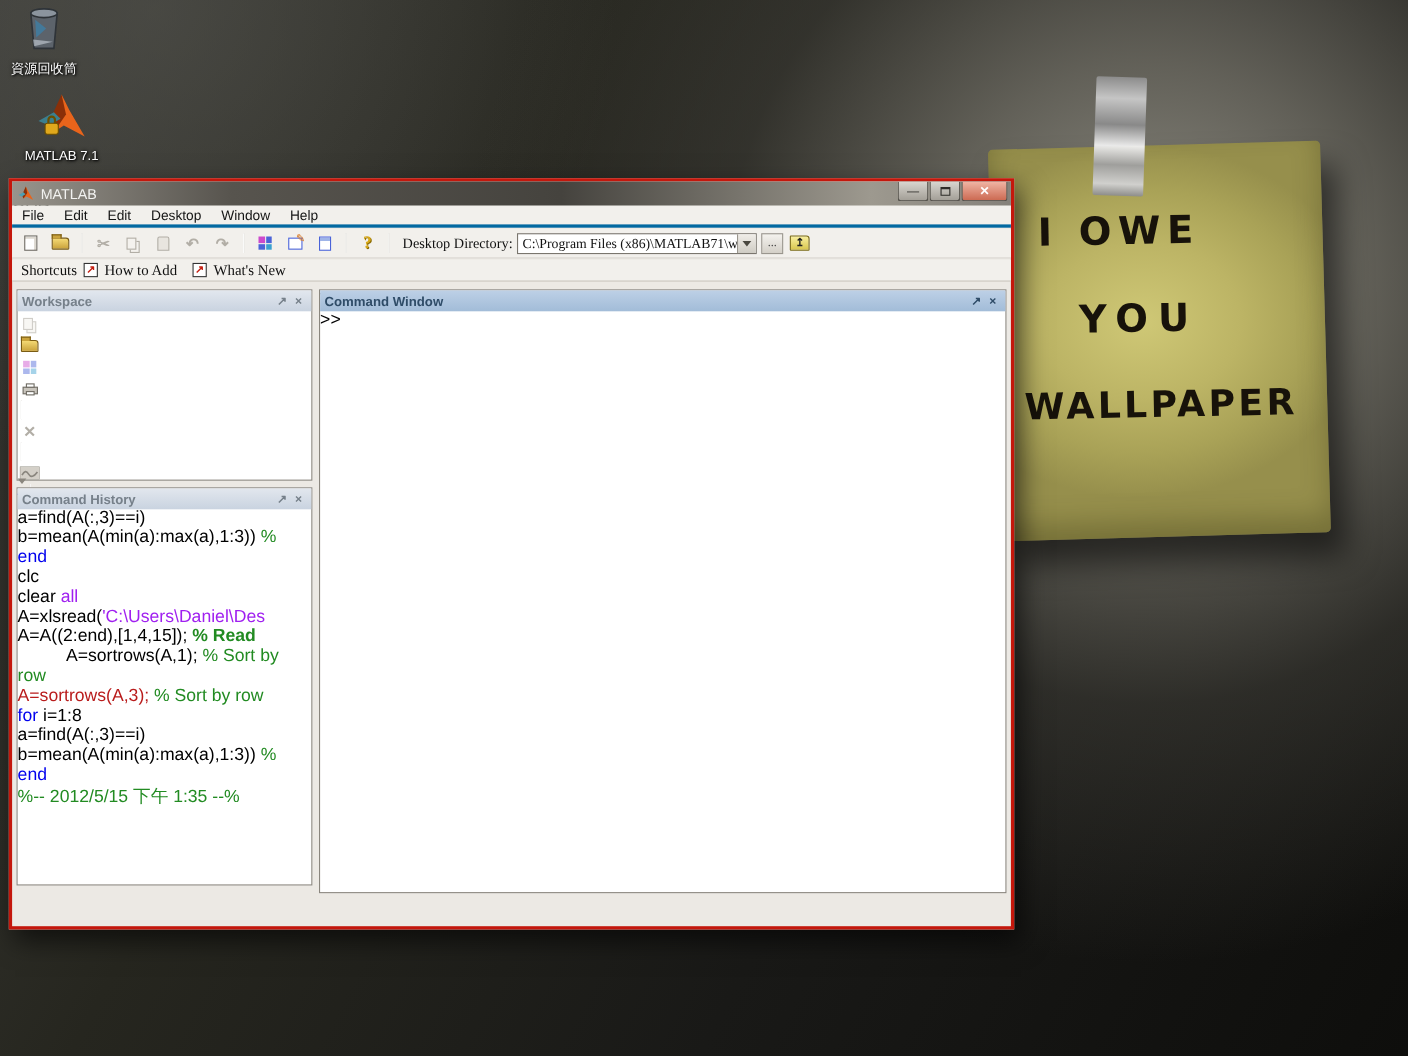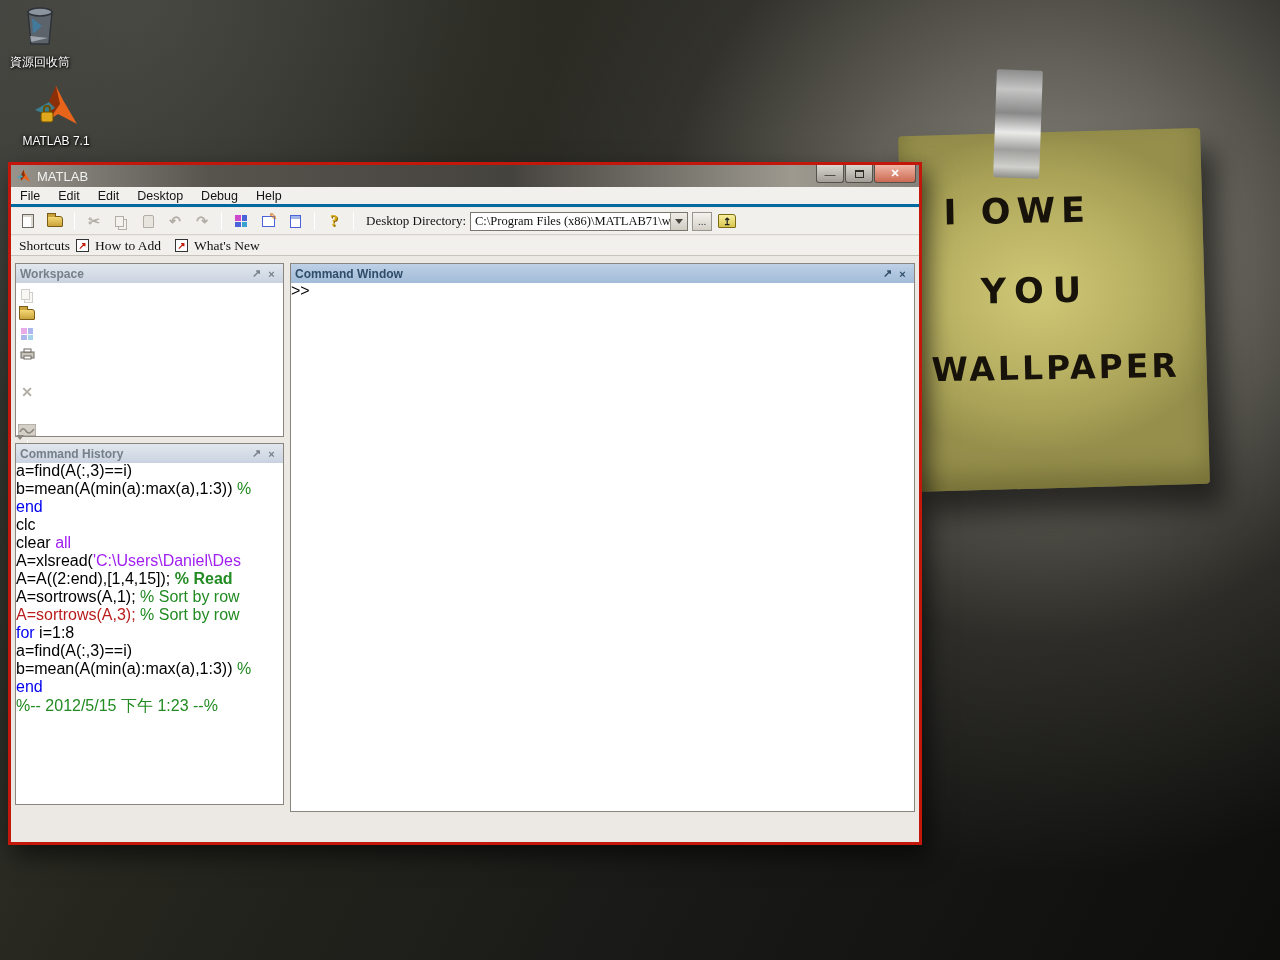--- a/index.html
+++ b/index.html
@@ -235,21 +235,21 @@
         </div>
       <div class="capbtn close">✕</div>
     </div>
   </div>
 
   <div class="menubar">
     <span>File</span>
     <span>Edit</span>
     <span>Edit</span>
     <span>Desktop</span>
-    <span>Debug</span>
+    <span>Window</span>
     <span>Help</span>
   </div>
 
   <div class="toolbar">
     <span class="tbtn">
         <span class="ico-page"></span>
       </span>
     <span class="tbtn">
         <span class="ico-folder"></span>
       </span>
@@ -382,27 +382,27 @@
       <div class="ch-guide"></div>
       <div class="ch-rows">
           <div class="ch-row child"><span style="color: rgb(0, 0, 238);">for</span><span style="color: rgb(0, 0, 0);"> i=1:8</span></div>
           <div class="ch-row child"><span style="color: rgb(0, 0, 0);">a=find(A(:,3)==i)</span></div>
           <div class="ch-row child"><span style="color: rgb(0, 0, 0);">b=mean(A(min(a):max(a),1:3)) </span><span style="color: rgb(34, 139, 34);">%</span></div>
           <div class="ch-row child"><span style="color: rgb(0, 0, 238);">end</span></div>
           <div class="ch-row child"><span style="color: rgb(0, 0, 0);">clc</span></div>
           <div class="ch-row child"><span style="color: rgb(0, 0, 0);">clear </span><span style="color: rgb(160, 32, 240);">all</span></div>
           <div class="ch-row child"><span style="color: rgb(0, 0, 0);">A=xlsread(</span><span style="color: rgb(160, 32, 240);">'C:\Users\Daniel\Des</span></div>
           <div class="ch-row child"><span style="color: rgb(0, 0, 0);">A=A((2:end),[1,4,15]); </span><span style="color: rgb(34, 139, 34); font-weight: bold;">% Read</span></div>
-          <div class="ch-row child"><span style="color: rgb(0, 0, 0);">A=sortrows(A,1); </span><span style="color: rgb(34, 139, 34);">% Sort by row</span></div>
+          <div class="ch-row child"><span style="color: rgb(0, 0, 0); padding-left: 44px;">A=sortrows(A,1); </span><span style="color: rgb(34, 139, 34);">% Sort by row</span></div>
           <div class="ch-row child"><span style="color: #b91c1c;">A=sortrows(A,3); </span><span style="color: rgb(34, 139, 34);">% Sort by row</span></div>
           <div class="ch-row child"><span style="color: rgb(0, 0, 238);">for</span><span style="color: rgb(0, 0, 0);"> i=1:8</span></div>
           <div class="ch-row child"><span style="color: rgb(0, 0, 0);">a=find(A(:,3)==i)</span></div>
           <div class="ch-row child"><span style="color: rgb(0, 0, 0);">b=mean(A(min(a):max(a),1:3)) </span><span style="color: rgb(34, 139, 34);">%</span></div>
           <div class="ch-row child"><span style="color: rgb(0, 0, 238);">end</span></div>
-          <div class="ch-row date"><span style="color: rgb(34, 139, 34);">%-- 2012/5/15  下午 1:23 --%</span></div>
+          <div class="ch-row date"><span style="color: rgb(34, 139, 34);">%-- 2012/5/15  下午 1:35 --%</span></div>
         </div>
     </div>
     <div class="sb" style="top:19px; right:0; bottom:15px; width:15px;">
       <span class="btn" style="left:0; top:0;"><span class="tri up"></span></span>
       <span class="thumb" style="left:0; bottom:16px; width:15px; height:24px;"></span>
       <span class="btn" style="left:0; bottom:0;"><span class="tri down"></span></span>
     </div>
     <div class="sb" style="left:0; right:15px; bottom:0; height:15px;">
       <span class="btn" style="left:0; top:0;"><span class="tri left"></span></span>
       <span class="thumb" style="left:16px; top:0; width:88px; height:15px;"></span>

